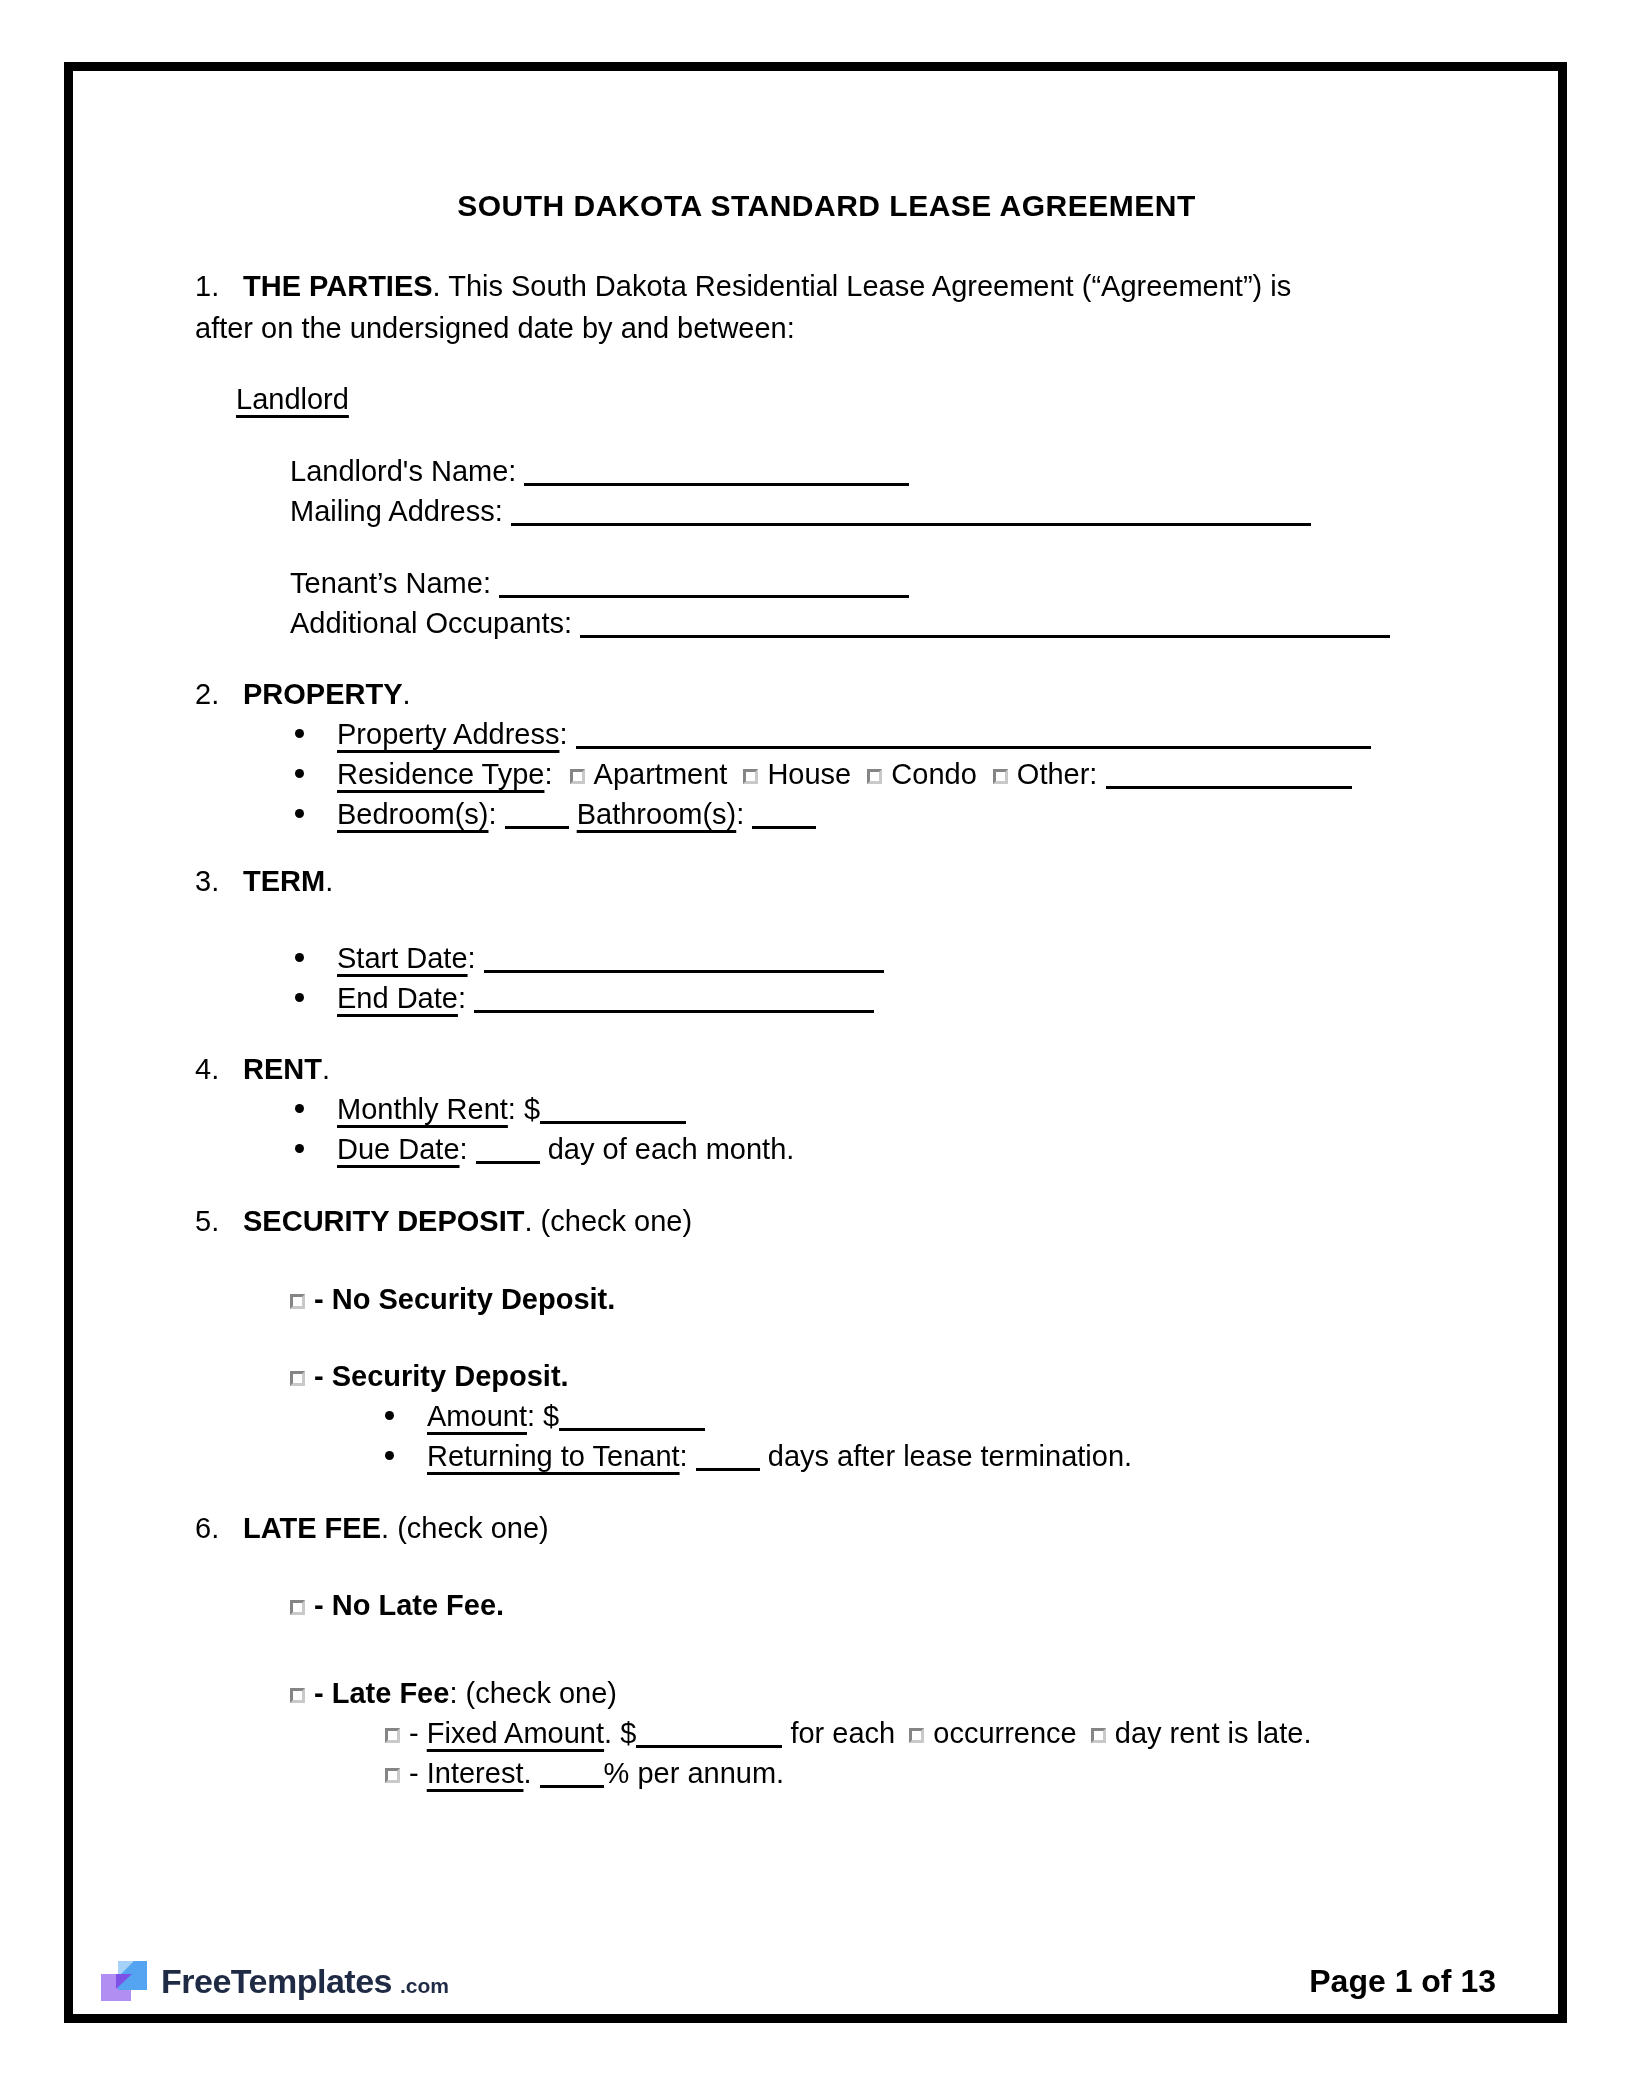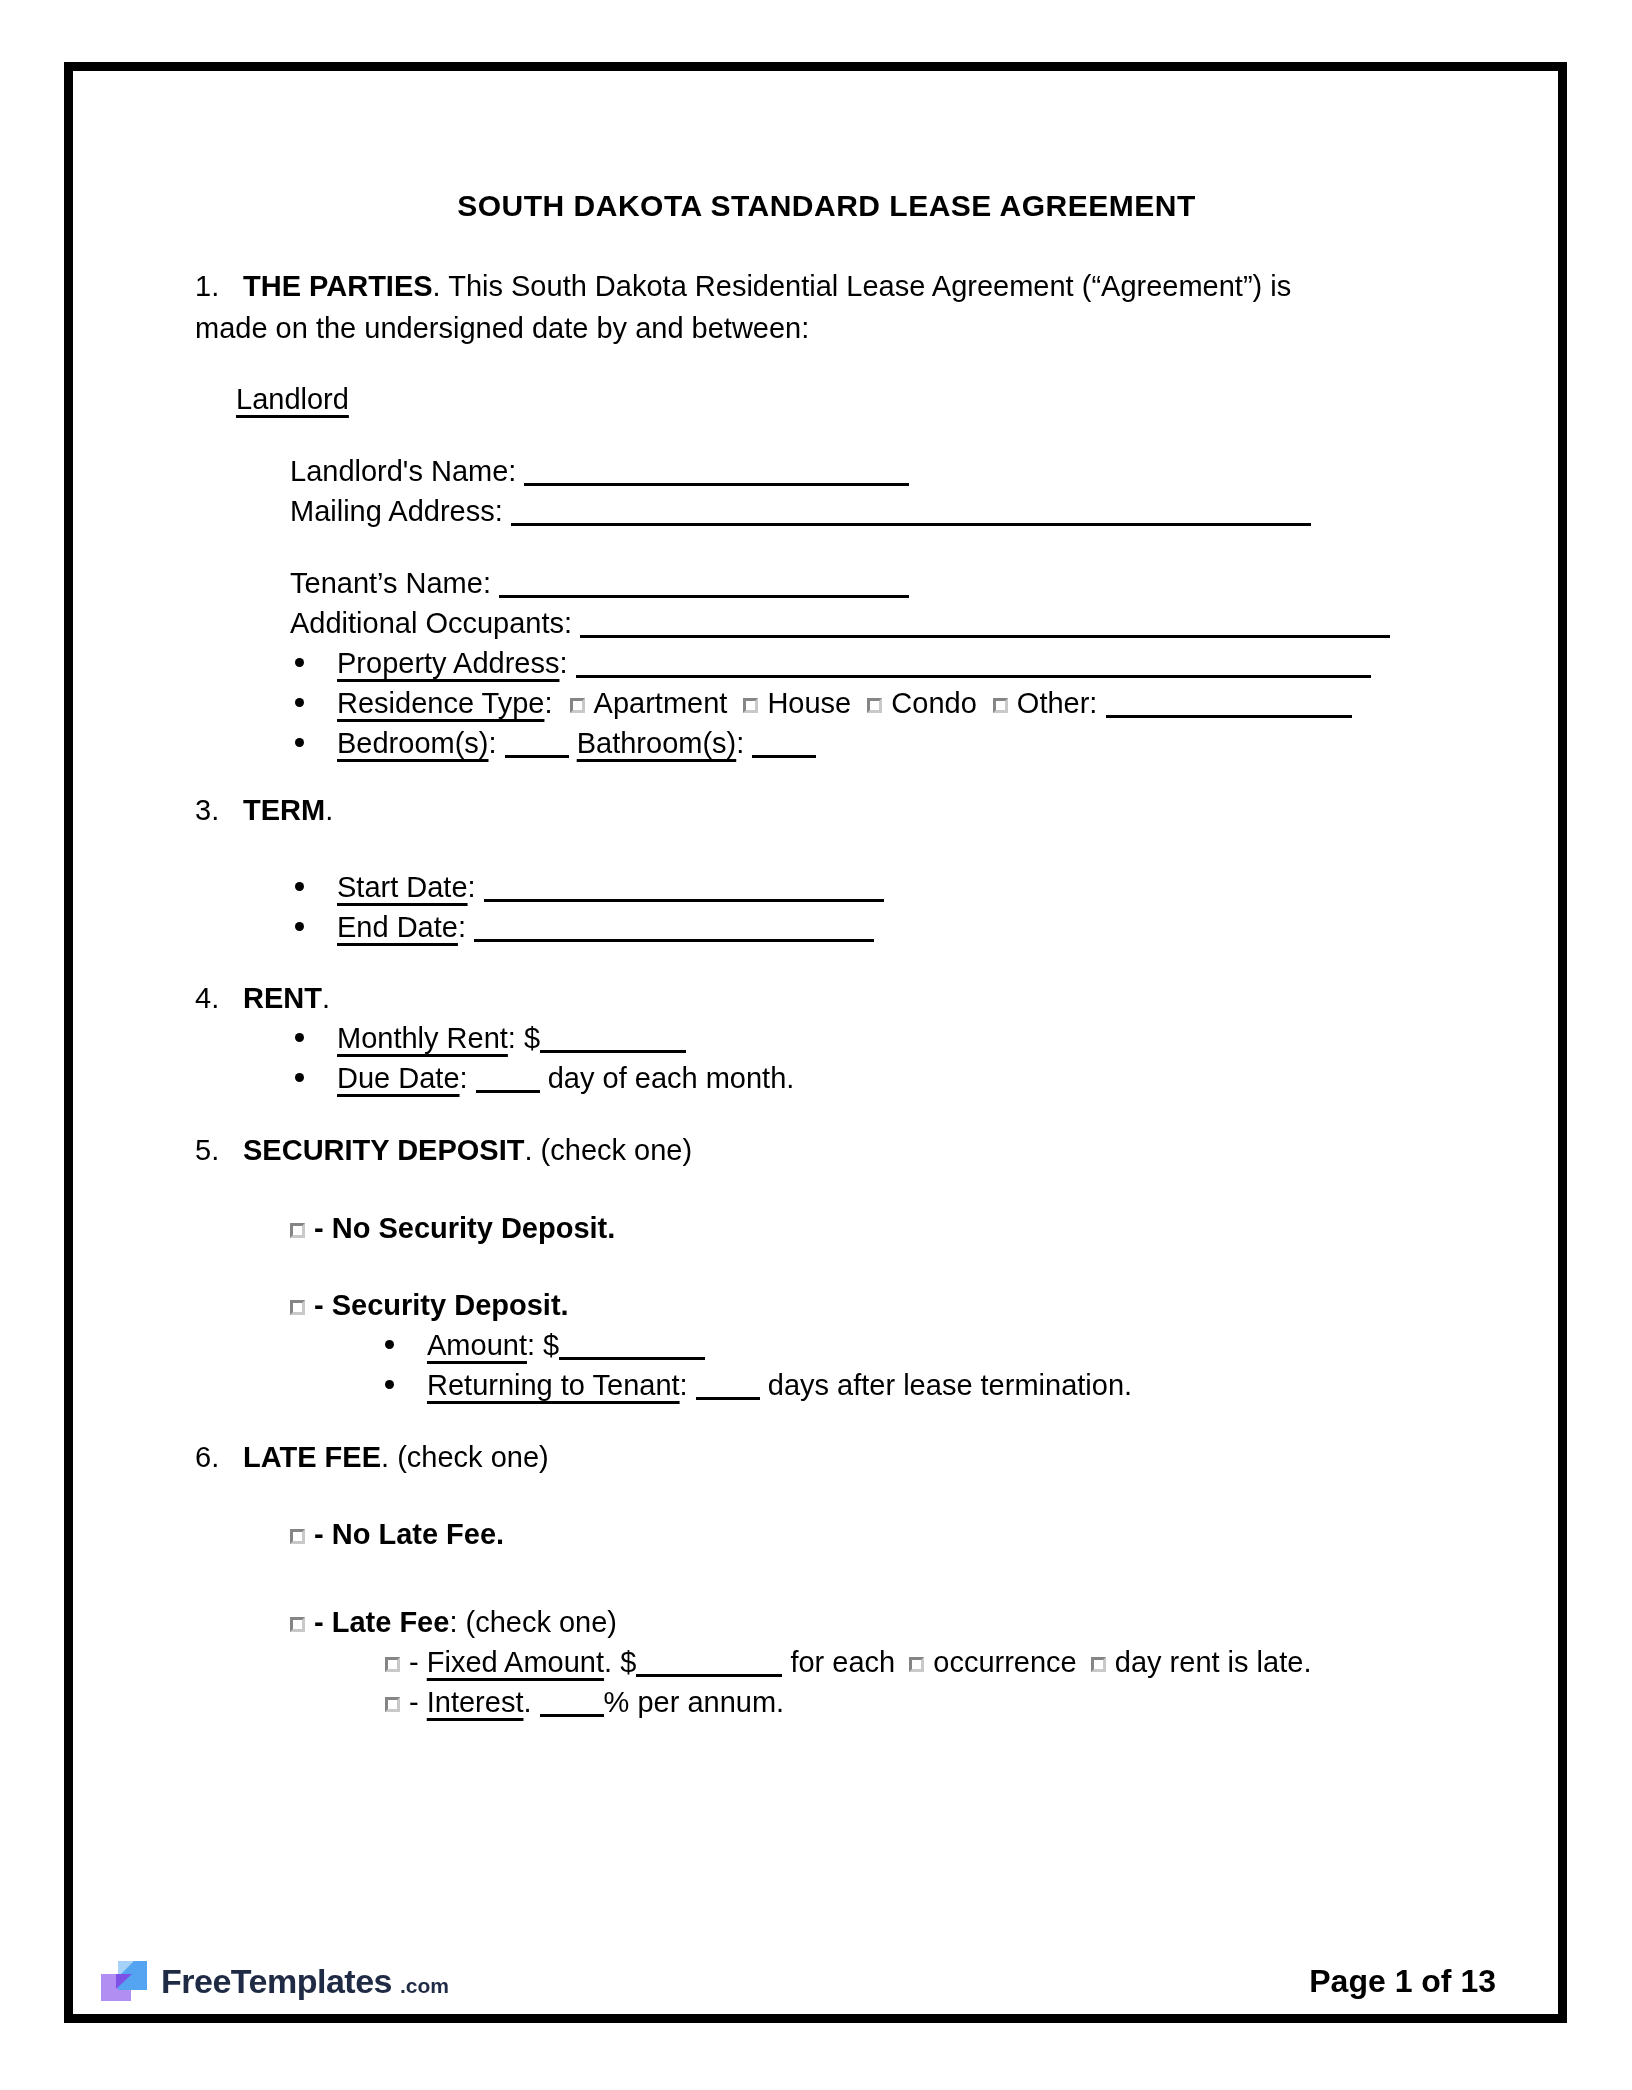--- a/index.html
+++ b/index.html
@@ -59,21 +59,21 @@
 </head>
 <body>
 
 <div class="frame">
 <div class="content">
 
   <div class="title">SOUTH DAKOTA STANDARD LEASE AGREEMENT</div>
 
   <div class="para">
     <div class="line"><span class="num">1.</span><span class="b">THE PARTIES</span><span>. This South Dakota Residential Lease Agreement (“Agreement”) is</span></div>
-    <div class="line">made on the undersigned date by and between:</div>
+    <div class="line">after on the undersigned date by and between:</div>
   </div>
 
   <div class="line ind-subhead mt30">
     <span class="ul">Landlord</span>
   </div>
 
   <div class="line ind-field mt32">
     <span>Landlord's Name:</span>
     <span class="bl w385"></span>
   </div>
@@ -85,20 +85,21 @@
 
   <div class="line ind-field mt32">
     <span>Tenant’s Name:</span>
     <span class="bl w410"></span>
   </div>
   <div class="line ind-field">
     <span>Additional Occupants:</span>
     <span class="bl w810"></span>
   </div>
 
+  <div class="line mt31"><span class="num">2.</span><span class="b">PROPERTY</span><span>.</span></div>
 
   <div class="line ind-bullet">
     <span class="dot"></span><span class="ul">Property Address</span><span>:</span>
     <span class="bl w795"></span>
   </div>
   <div class="line ind-bullet">
     <span class="dot"></span><span class="ul">Residence Type</span><span>:</span>
     <span class="cb" style="margin-left:9px;"></span><span>Apartment</span>
     <span class="cb" style="margin-left:8px;"></span><span>House</span>
     <span class="cb" style="margin-left:8px;"></span><span>Condo</span>

